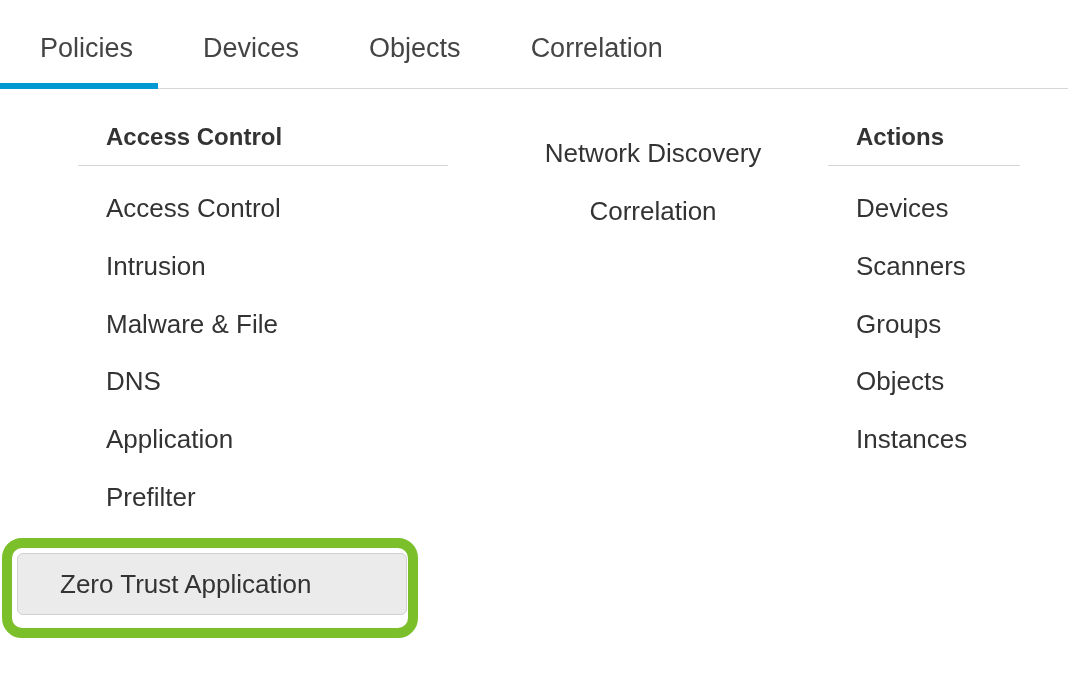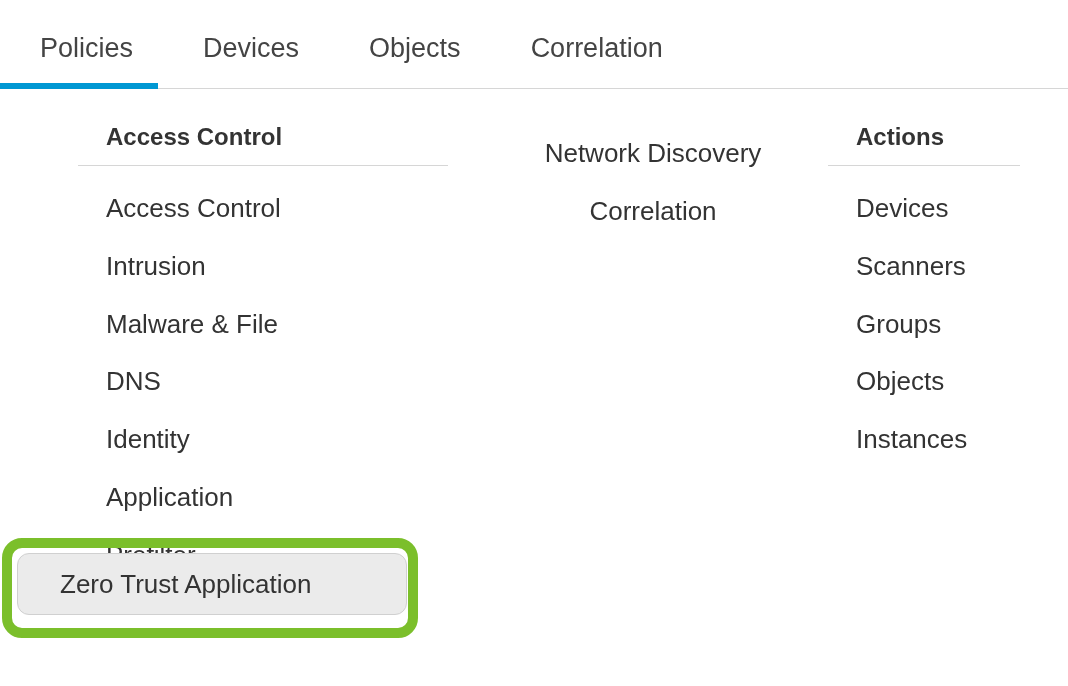--- a/index.html
+++ b/index.html
@@ -75,21 +75,21 @@
     pointer-events: none;
   }
   .highlight-item {
     position: absolute;
     left: 17px;
     top: 553px;
     width: 390px;
     height: 62px;
     background: #ebebeb;
     border: 1px solid #d0d0d0;
-    border-radius: 12px;
+    border-radius: 6px;
     display: flex;
     align-items: center;
     padding-left: 42px;
     font-size: 26px;
     color: #333;
   }
   .col1 { width: 400px; }
   .col2 { width: 350px; margin-top: 6px; align-items: center;}
   .col3 { flex: 1; }
 </style>
@@ -105,21 +105,20 @@
 </div>
 
 <div class="menu-panel">
 
   <div class="menu-col col1">
     <div class="col-header">Access Control</div>
     <div class="menu-item">Access Control</div>
     <div class="menu-item">Intrusion</div>
     <div class="menu-item">Malware &amp; File</div>
     <div class="menu-item">DNS</div>
-    <div class="menu-item">Identity</div>
     <div class="menu-item">Application</div>
     <div class="menu-item">Prefilter</div>
   </div>
 
   <div class="menu-col col2">
     <div class="menu-item" style="padding-left:0">Network Discovery</div>
     <div class="menu-item" style="padding-left:0">Correlation</div>
   </div>
 
   <div class="menu-col col3">

